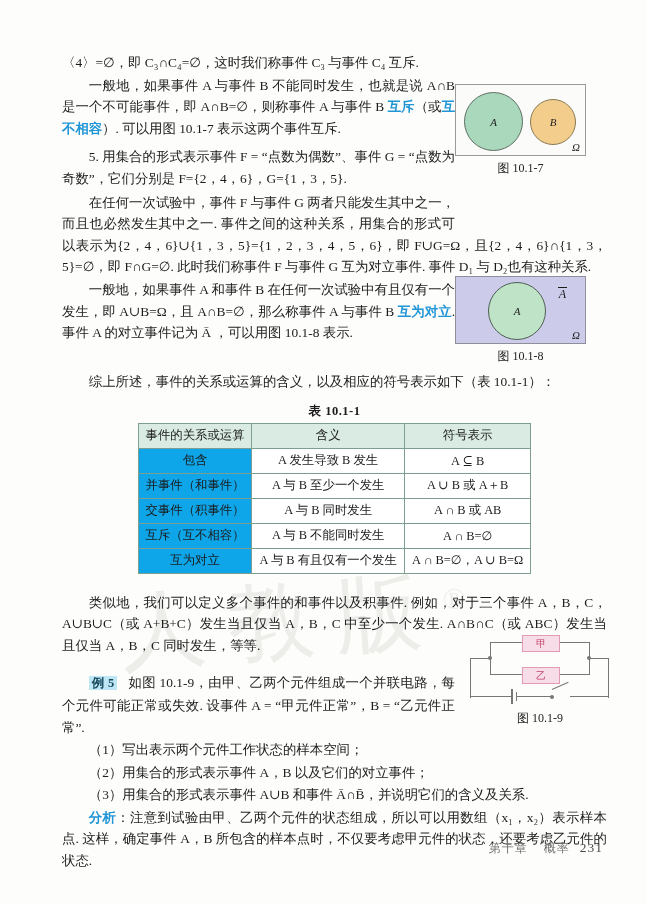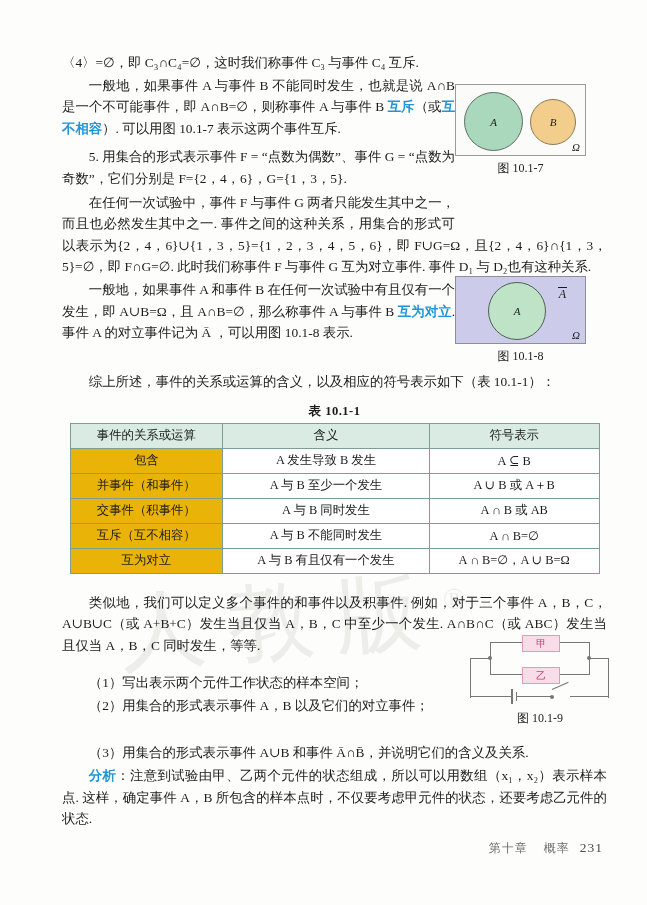--- a/index.html
+++ b/index.html
@@ -75,30 +75,30 @@
   .wire{position:absolute;background:#777;}
   .comp{
     position:absolute;border:1.2px solid #e39ab5;background:#f7dde7;
     color:#c2446e;font-size:10px;display:flex;align-items:center;justify-content:center;
   }
   .node{position:absolute;width:4px;height:4px;border-radius:50%;background:#777;}
 
   
   .tblwrap{margin:10px 0 18px 0;}
   .tblno{text-align:center;font-weight:bold;font-size:12.5px;margin-bottom:3px;letter-spacing:.5px;}
-  table{border-collapse:collapse;margin:0 auto;width:530px;
+  table{border-collapse:collapse;margin:0 auto;width:393px;
     font-size:12.4px;padding-left:48px;}
   table td,table th{
     border:1px solid #7f9e92;
     padding:3.5px 4px;
     text-align:center;
     font-weight:normal;
   }
   thead td{background:#d9ebe3;}
-  tbody td:first-child{background:#eab308;}
+  tbody td:first-child{background:#0ea5e9;}
   tbody td{background:#fff;}
 
   .example{margin-top:16px;}
   .exlabel{
     background:#bfe6f5;color:#17495e;font-weight:bold;
     padding:0 3px;font-style:normal;font-size:12.5px;
   }
   .analysis{color:#2196d6;font-weight:bold;}
 
   .footer{
@@ -226,20 +226,21 @@
           </tr>
         </tbody>
       </table>
     </div>
 
     <p class="para ind" style="margin-top:11px;">类似地，我们可以定义多个事件的和事件以及积事件. 例如，对于三个事件 A，B，C，A∪B∪C（或 A+B+C）发生当且仅当 A，B，C 中至少一个发生. A∩B∩C（或 ABC）发生当且仅当 A，B，C 同时发生，等等.</p>
 
     <div class="example">
       <div class="blk">
         <div class="figspacer-3" style="height:70px;"></div>
+        <p class="para ind"><span class="exlabel">例 5</span>&nbsp;&nbsp;&nbsp;<span>如图 10.1-9，由甲、乙两个元件组成一个并联电路，每个元件可能正常或失效. 设事件 A = “甲元件正常”，B = “乙元件正常”.</span></p>
         <p class="para" style="text-indent:2em;">（1）写出表示两个元件工作状态的样本空间；</p>
         <p class="para" style="text-indent:2em;">（2）用集合的形式表示事件 A，B 以及它们的对立事件；</p>
       </div>
       <p class="para" style="text-indent:2em;clear:both;">（3）用集合的形式表示事件 A∪B 和事件 Ā∩B̄，并说明它们的含义及关系.</p>
       <p class="para ind"><span class="analysis">分析</span><span>：注意到试验由甲、乙两个元件的状态组成，所以可以用数组（x₁，x₂）表示样本点. 这样，确定事件 A，B 所包含的样本点时，不仅要考虑甲元件的状态，还要考虑乙元件的状态.</span></p>
     </div>
 
   </div>
 
   <div class="footer">

